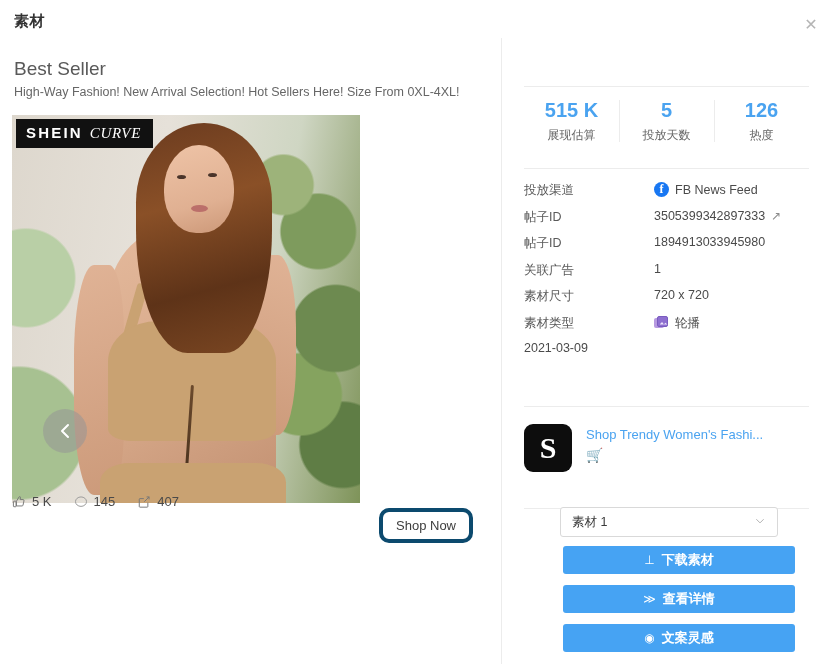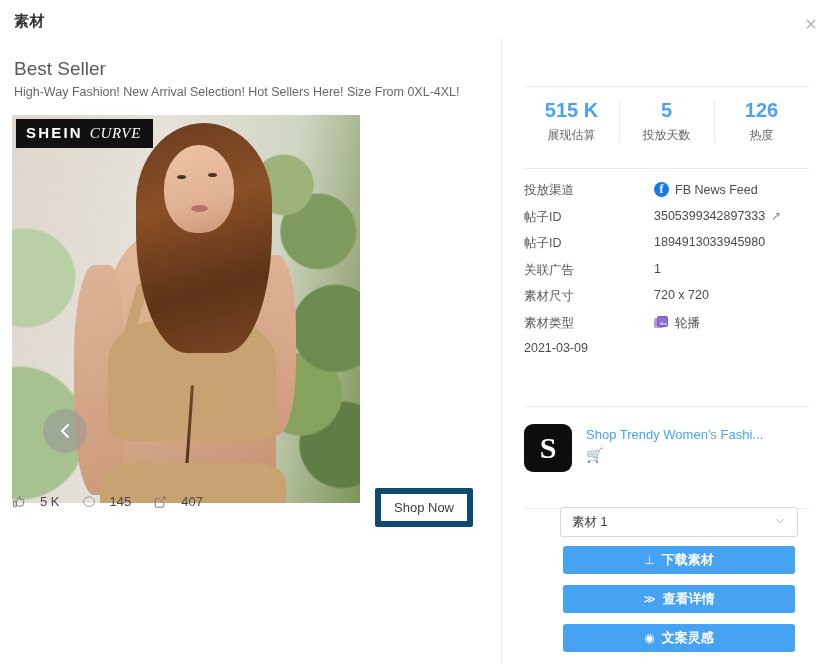--- a/index.html
+++ b/index.html
@@ -220,32 +220,32 @@
   #carousel-prev { left: 31px; top: 294px; }
   .carousel-arrow svg { display:block; }
 
   
   #engagement {
     position: absolute;
     left: 12px; top: 456px;
     display: flex; align-items: center; gap: 22px;
     font-size: 13px; color: #4a4a4a;
   }
-  #engagement .stat { display:flex; align-items:center; gap:14px; }
+  #engagement .stat { display:flex; align-items:center; gap:6px; }
   #engagement svg { display:block; }
   #shop-now-btn {
     position: absolute;
-    right: 28px; top: 450px;
-    border: 6px solid #0c4a6e;
+    right: 28px; top: 470px;
+    border: 4px solid #0c4a6e;
     background: #fff;
     color: #3d3d3d;
     font-size: 13px;
     padding: 6px 13px;
     cursor: pointer;
-    border-radius: 2px;
+    border-radius: 10px;
     font-family: "Liberation Sans", sans-serif;
   }
 
   
   #right-panel {
     position: absolute;
     left: 502px; top: 38px;
     width: 329px; height: 626px;
   }
   #date-range {
@@ -369,21 +369,21 @@
     cursor: pointer;
     display: block;
     line-height: 18px;
   }
   #adv-cart { font-size: 14px; line-height: 18px; margin-top: 2px; }
 
   
   #creative-select {
     position: absolute;
     left: 560px; top: 507px;
-    width: 238px; height: 30px;
+    width: 218px; height: 30px;
     border: 1px solid #d9d9d9;
     border-radius: 3px;
     background: #fff;
     display: flex; align-items: center;
     padding: 0 11px;
     font-size: 12.5px;
     color: #3a3a3a;
     cursor: pointer;
   }
   #creative-select .sel-val { flex:1; }

